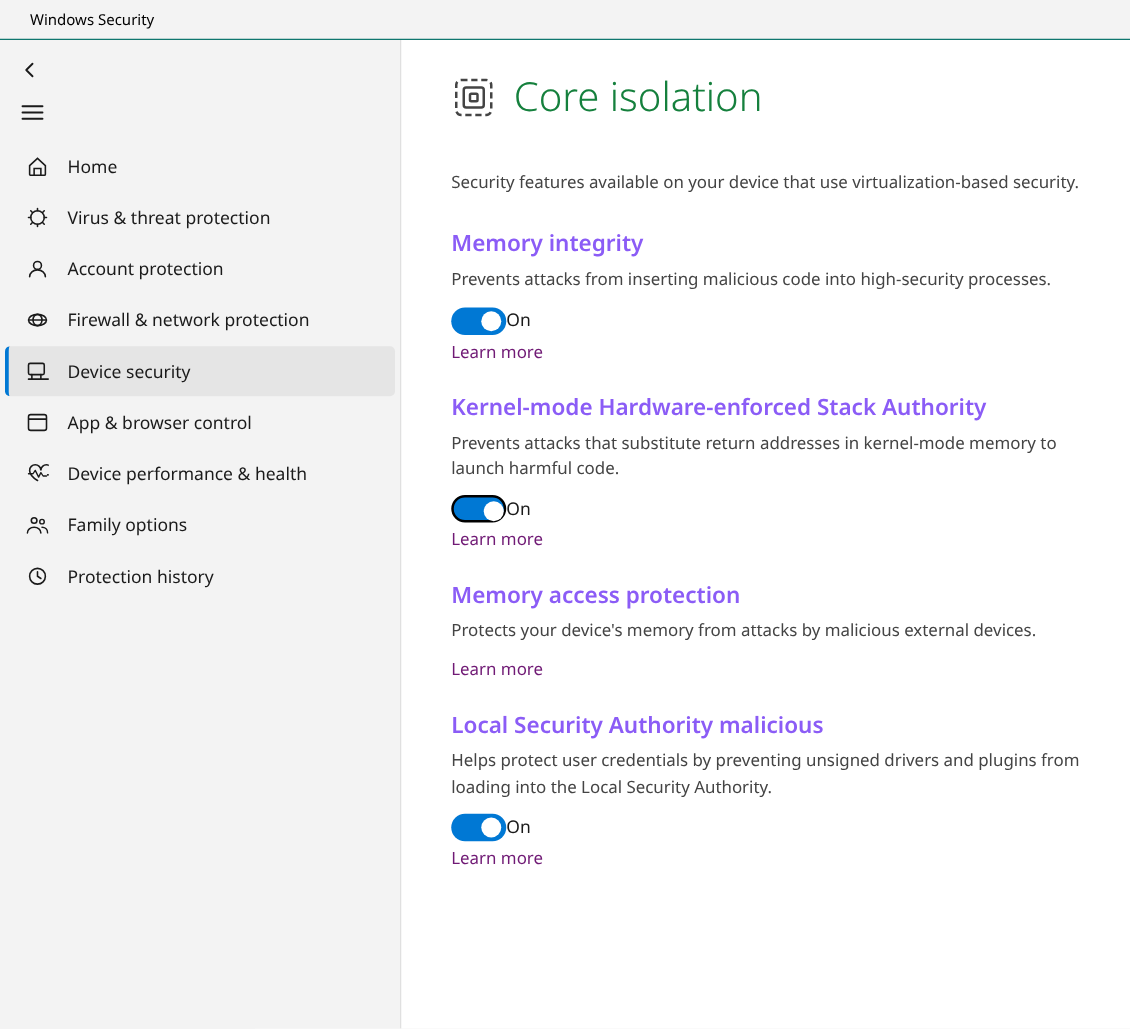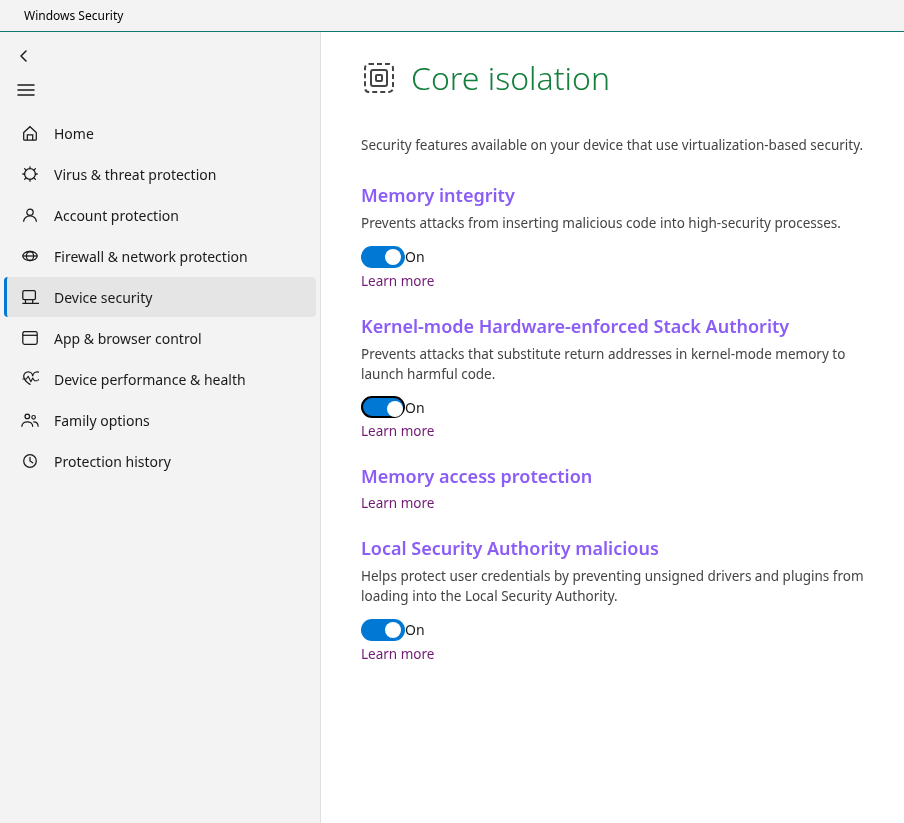--- a/index.html
+++ b/index.html
@@ -369,20 +369,21 @@
         <div class="toggle toggle-bordered">
           <div class="knob"></div>
         </div>
         <span class="toggle-label">On</span>
       </div>
       <a class="learn-more">Learn more</a>
     </div>
 
     <div class="section">
       <h2 class="section-title">Memory access protection</h2>
+      <p class="section-desc">Protects your device's memory from attacks by malicious external devices.</p>
       <a class="learn-more">Learn more</a>
     </div>
 
     <div class="section">
       <h2 class="section-title">Local Security Authority malicious</h2>
       <p class="section-desc">Helps protect user credentials by preventing unsigned drivers and plugins from loading into the Local Security Authority.</p>
       <div class="toggle-row">
         <div class="toggle">
           <div class="knob"></div>
         </div>

